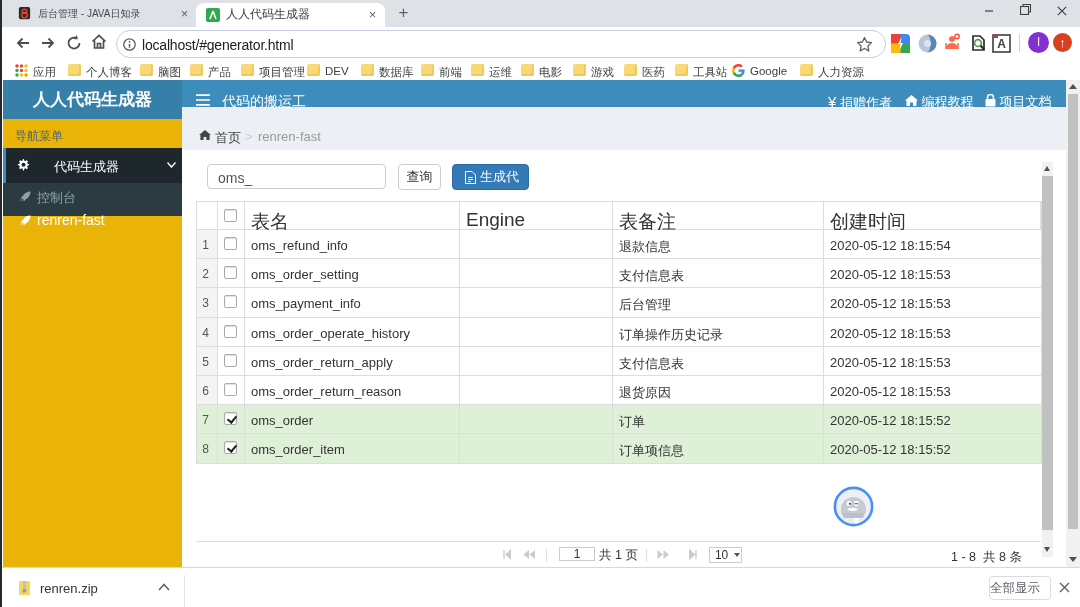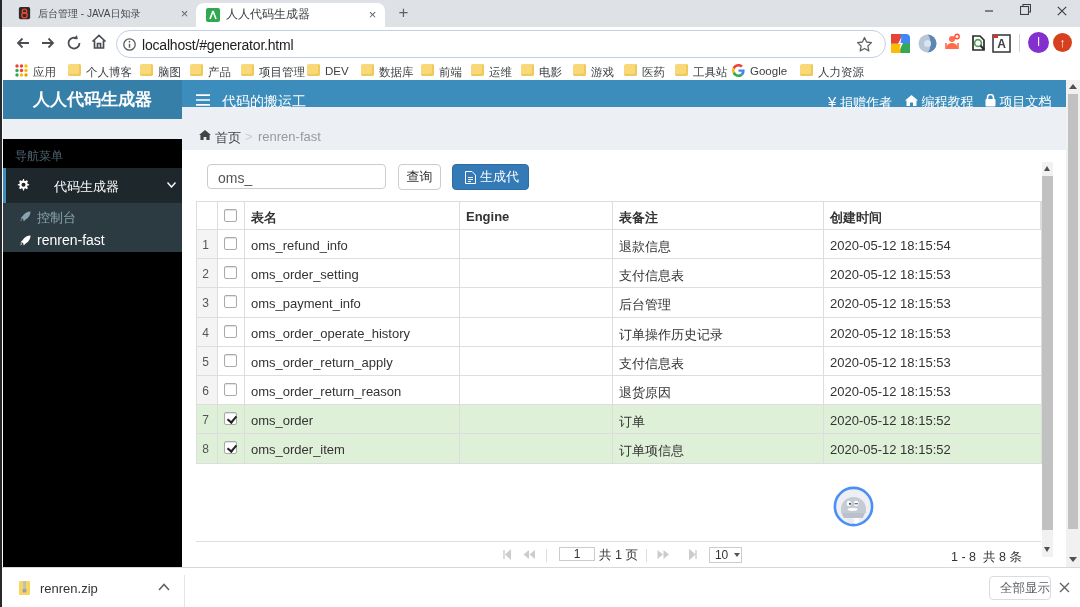--- a/index.html
+++ b/index.html
@@ -14,29 +14,29 @@
 #toolbar{left:3px;top:27px;width:1077px;height:34px;background:#fff;}
 #bookbar{left:3px;top:61px;width:1077px;height:19px;background:#fff;font-size:12px;color:#3c4043;}
 .bi{position:absolute;top:1px;white-space:nowrap;font-size:11.5px;}
 .folder{position:absolute;top:3px;width:13px;height:12px;background:#f9d877;border-radius:2px;box-shadow:inset -2px -2px 0 #f0c95c;}
 #omni{left:113px;top:3px;width:770px;height:28px;border:1px solid #c3cfe8;border-radius:14px;background:#fff;}
 .navic{position:absolute;top:5px;color:#5f6368;}
 
 #page{left:3px;top:80px;width:1063px;height:487px;background:#ecf0f5;overflow:hidden;}
 #logo{left:0;top:0;width:179px;height:39px;background:#367fa9;color:#fff;text-align:center;font-weight:bold;font-size:17px;line-height:39px;}
 #navbar{left:179px;top:0;width:884px;height:27px;background:#3c8dbc;color:#fff;}
-#sidebar{left:0;top:39px;width:179px;height:448px;background:#000000;margin-top:20px;}
+#sidebar{left:0;top:39px;width:179px;height:448px;background:#eab308;}
 #crumb{left:179px;top:39px;width:884px;height:31px;color:#444;font-size:13px;}
 #whitebox{left:179px;top:70px;width:884px;height:417px;background:#fff;}
 
 #iscroll{left:1039px;top:82px;width:11px;height:394px;background:#f1f1f1;}
 #bscroll{left:1066px;top:80px;width:14px;height:487px;background:#f1f1f1;}
 
 #dlbar{left:0;top:567px;width:1080px;height:40px;background:#fff;border-top:1px solid #d8d8d8;}
-.gh{font-size:13px;font-weight:bold;color:#333;}
+.gh{font-size:19px;font-weight:normal;color:#333;}
 .gt{font-size:13px;color:#333;}
 .cb{width:13px;height:13px;border:1px solid #aaa;border-radius:2px;background:#fff;display:inline-block;box-shadow:inset 0 1px 1px rgba(0,0,0,.12);}
 .cbk:after{content:"";position:absolute;left:3.5px;top:1px;width:4px;height:7px;border:solid #222;border-width:0 2px 2px 0;transform:rotate(40deg);}
 .nvi{font-size:13px;color:#fff;white-space:nowrap;}
 #crumb{font-size:13px;color:#444;}
 .pgr{white-space:nowrap;font-size:0;}
 .sarr{position:absolute;left:2px;top:4px;width:0;height:0;border-left:3.5px solid transparent;border-right:3.5px solid transparent;}
 .sarr.up{border-bottom:5px solid #505050;}
 .sarr.dn{border-top:5px solid #505050;}
 .sarr2{position:absolute;left:3px;top:4px;width:0;height:0;border-left:4px solid transparent;border-right:4px solid transparent;}
@@ -203,21 +203,21 @@
       <div class="abs" style="left:12px;top:9px;font-size:12px;color:#4b646f">导航菜单</div>
       <div class="abs" style="left:0;top:29px;width:179px;height:35px;background:#1e282c;border-left:3px solid #3c8dbc">
         <svg class="abs" style="left:11px;top:11px" width="13" height="13" viewBox="0 0 16 16">
             <path fill="#fff" d="M15 6.5 l-1.9-.4 a5.4 5.4 0 0 0-.6-1.4 l1.1-1.6 L12 1.5 l-1.6 1.1 a5.4 5.4 0 0 0-1.4-.6 L8.6 0 H7.4 L7 1.9 a5.4 5.4 0 0 0-1.4.6 L4 1.5 2.5 3 3.6 4.7 a5.4 5.4 0 0 0-.6 1.4 L1 6.5 v1.2 l1.9.4 a5.4 5.4 0 0 0 .6 1.4 L2.5 11 4 12.5 l1.6-1.1 a5.4 5.4 0 0 0 1.4.6 L7.4 14 h1.2 l.4-1.9 a5.4 5.4 0 0 0 1.4-.6 L12 12.5 13.5 11 l-1.1-1.6 a5.4 5.4 0 0 0 .6-1.4 l1.9-.4 Z M8 9.5 A2.5 2.5 0 1 1 8 4.5 a2.5 2.5 0 0 1 0 5 Z"></path>
           </svg>
         <span class="abs" style="left:48px;top:10px;font-size:13px;color:#fff">代码生成器</span>
         <svg class="abs" style="left:161px;top:14px" width="9" height="6" viewBox="0 0 9 6">
             <path d="M0.5 0.5 L4.5 5 L8.5 0.5" stroke="#fff" stroke-width="1.4" fill="none"></path>
           </svg>
       </div>
-      <div class="abs" style="left:0;top:64px;width:179px;height:49px;background:#2c3b41">
+      <div class="abs" style="left:0;top:64px;width:179px;height:33px;background:#2c3b41">
         <svg class="abs" style="left:17px;top:8px" width="11" height="11" viewBox="0 0 12 12">
             <path fill="#8aa4af" d="M11.5 0.5 C8 0.5 4.5 2.5 3 5.5 L0.5 8 L3 8.5 L3.5 9 L4 11.5 L6.5 9 C9.5 7.5 11.5 4 11.5 0.5 Z M2.5 9.5 L0.5 11.5 L1 9 Z"></path>
           </svg>
         <span class="abs" style="left:34px;top:6px;font-size:13px;color:#8aa4af">控制台</span>
         <svg class="abs" style="left:17px;top:32px" width="11" height="11" viewBox="0 0 12 12">
             <path fill="#fff" d="M11.5 0.5 C8 0.5 4.5 2.5 3 5.5 L0.5 8 L3 8.5 L3.5 9 L4 11.5 L6.5 9 C9.5 7.5 11.5 4 11.5 0.5 Z M2.5 9.5 L0.5 11.5 L1 9 Z"></path>
           </svg>
         <span class="abs" style="left:34px;top:29px;font-size:14px;color:#fff">renren-fast</span>
       </div>
     </div>
@@ -373,17 +373,17 @@
     <svg class="abs" style="left:19px;top:13px" width="11" height="14" viewBox="0 0 11 14">
         <rect x="0" y="0" width="11" height="14" rx="1" fill="#f6d660"></rect>
         <rect x="4.2" y="0" width="2.6" height="9" fill="#b9bdc4"></rect>
         <rect x="3.6" y="8" width="3.8" height="3.5" rx="0.5" fill="#9aa0a8"></rect>
       </svg>
     <span class="abs" style="left:40px;top:13px;font-size:13px;color:#333">renren.zip</span>
     <svg class="abs" style="left:158px;top:15px" width="12" height="8" viewBox="0 0 12 8">
         <path d="M1 7 L6 1.5 L11 7" stroke="#5f6368" stroke-width="1.6" fill="none"></path>
       </svg>
     <div class="abs" style="left:184px;top:7px;width:1px;height:33px;background:#e4e4e4"></div>
-    <div class="abs" style="left:989px;top:8px;width:62px;height:24px;border:1px solid #dadce0;border-radius:4px;font-size:12.5px;color:#5f6368;text-align:right;line-height:23px">全部显示</div>
+    <div class="abs" style="left:989px;top:8px;width:62px;height:24px;border:1px solid #dadce0;border-radius:4px;font-size:12.5px;color:#5f6368;text-align:left;line-height:23px">全部显示</div>
     <svg class="abs" style="left:1059px;top:14px" width="11" height="11" viewBox="0 0 11 11">
         <path d="M1 1 L10 10 M10 1 L1 10" stroke="#5f6368" stroke-width="1.4"></path>
       </svg>
   </div>
 </div>
 </body></html>

